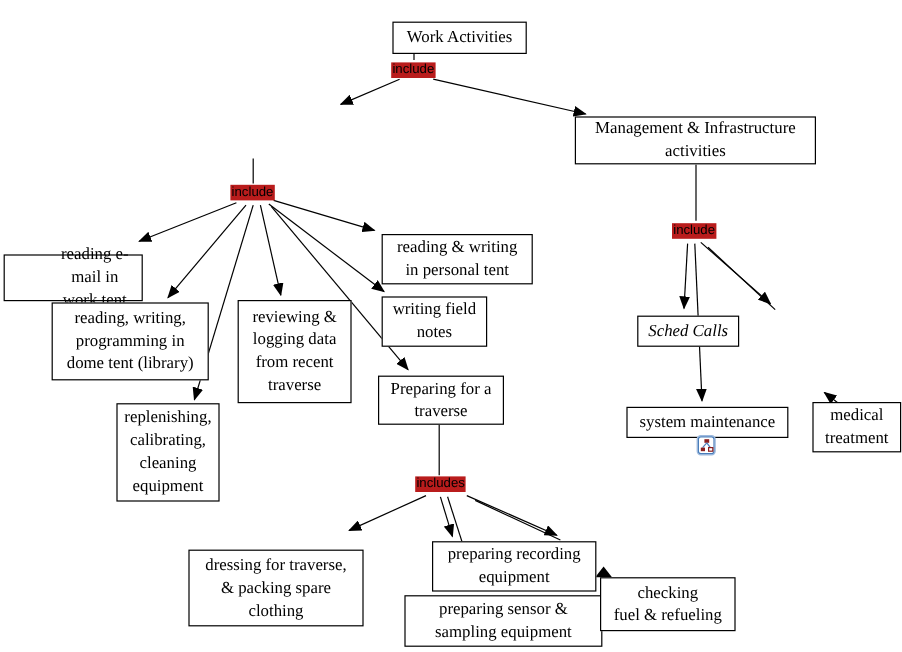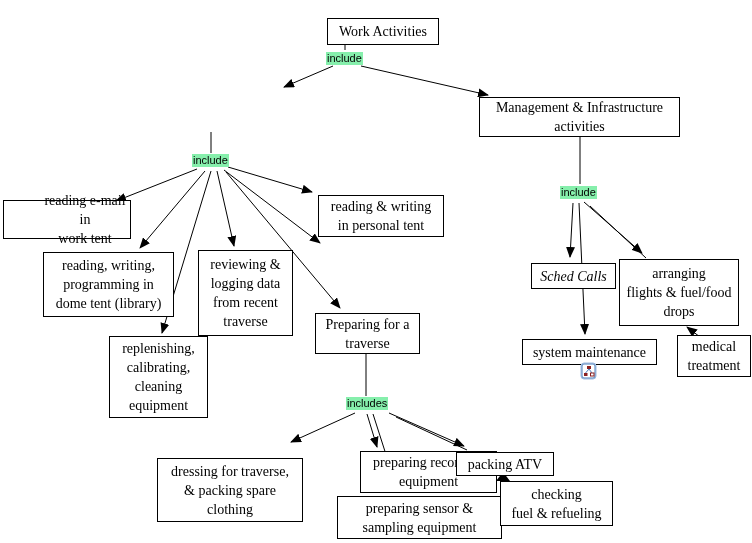--- a/index.html
+++ b/index.html
@@ -11,21 +11,21 @@
   svg.edges line { stroke:#000; stroke-width:1; }
   .node {
     position:absolute; box-sizing:border-box;
     background:#fff; border:1px solid #000;
     display:flex; align-items:center; justify-content:center;
     text-align:center; white-space:pre-line;
     font-size:14px; line-height:19px;
   }
   .link-label {
     position:absolute; font-family:"Liberation Sans", sans-serif;
-    font-size:11px; line-height:13px; background:#86efac; padding:0 1px;
+    font-size:11px; line-height:13px; background:#b91c1c; padding:0 1px;
   }
   .attachment-icon { position:absolute; left:580px; top:362px; width:17px; height:19px; }
 </style>
 </head>
 <body>
 
 <div class="canvas">
 
   <svg class="edges">
     <defs>
@@ -62,66 +62,64 @@
     <line x1="590" y1="206" x2="646" y2="258"></line>
     <line x1="700" y1="337" x2="687" y2="327" marker-end="url(#ah)"></line>
   </svg>
 
   <div class="node" style="left:288px; top:18px; width:112px; height:27px;margin-left:39px;">Work Activities</div>
 
 
   <div class="node" style="left:479px; top:97px; width:201px; height:40px;">Management &amp; Infrastructure
 activities</div>
 
-  <div class="node" style="left:3px; top:200px; width:128px; height:39px;padding-left:36px;">reading e-mail in
+  <div class="node" style="left:3px; top:212px; width:116px; height:39px;padding-left:36px;">reading e-mail in
 work tent</div>
 
   <div class="node" style="left:43px; top:252px; width:131px; height:65px;">reading, writing,
 programming in
 dome tent (library)</div>
 
-  <div class="node" style="left:97px; top:336px; width:99px; height:82px;margin-left:12px;">replenishing,
+  <div class="node" style="left:97px; top:336px; width:86px; height:82px;">replenishing,
 calibrating,
 cleaning
 equipment</div>
 
   <div class="node" style="left:198px; top:250px; width:95px; height:86px;">reviewing &amp;
 logging data
 from recent
 traverse</div>
 
   <div class="node" style="left:318px; top:195px; width:126px; height:42px;">reading &amp; writing
 in personal tent</div>
 
+  <div class="node" style="left:318px; top:247px; width:88px; height:42px;">writing field
+notes</div>
 
   <div class="node" style="left:315px; top:313px; width:105px; height:41px;">Preparing for a
 traverse</div>
 
   <div class="node" style="left:531px; top:263px; width:85px; height:26px;font-style:italic;">Sched Calls</div>
 
-  <div class="node" style="left:619px; top:259px; width:120px; height:67px;">arranging
-flights &amp; fuel/food
-drops</div>
 
   <div class="node" style="left:522px; top:339px; width:135px; height:26px;">system maintenance</div>
 
   <div class="node" style="left:677px; top:335px; width:74px; height:42px;">medical
 treatment</div>
 
   <div class="node" style="left:157px; top:458px; width:146px; height:64px;">dressing for traverse,
 &amp; packing spare
 clothing</div>
 
   <div class="node" style="left:312px; top:451px; width:137px; height:42px;margin-left:48px;">preparing recording
 equipment</div>
 
   <div class="node" style="left:337px; top:496px; width:165px; height:43px;">preparing sensor &amp;
 sampling equipment</div>
 
-  <div class="node" style="left:456px; top:452px; width:98px; height:24px;">packing ATV</div>
 
   <div class="node" style="left:500px; top:481px; width:113px; height:45px;">checking
 fuel &amp; refueling</div>
 
   <span class="link-label" style="left:326px; top:52px;">include</span>
   <span class="link-label" style="left:192px; top:154px;">include</span>
   <span class="link-label" style="left:560px; top:186px;">include</span>
   <span class="link-label" style="left:346px; top:397px;">includes</span>
 
   <div class="attachment-icon">

